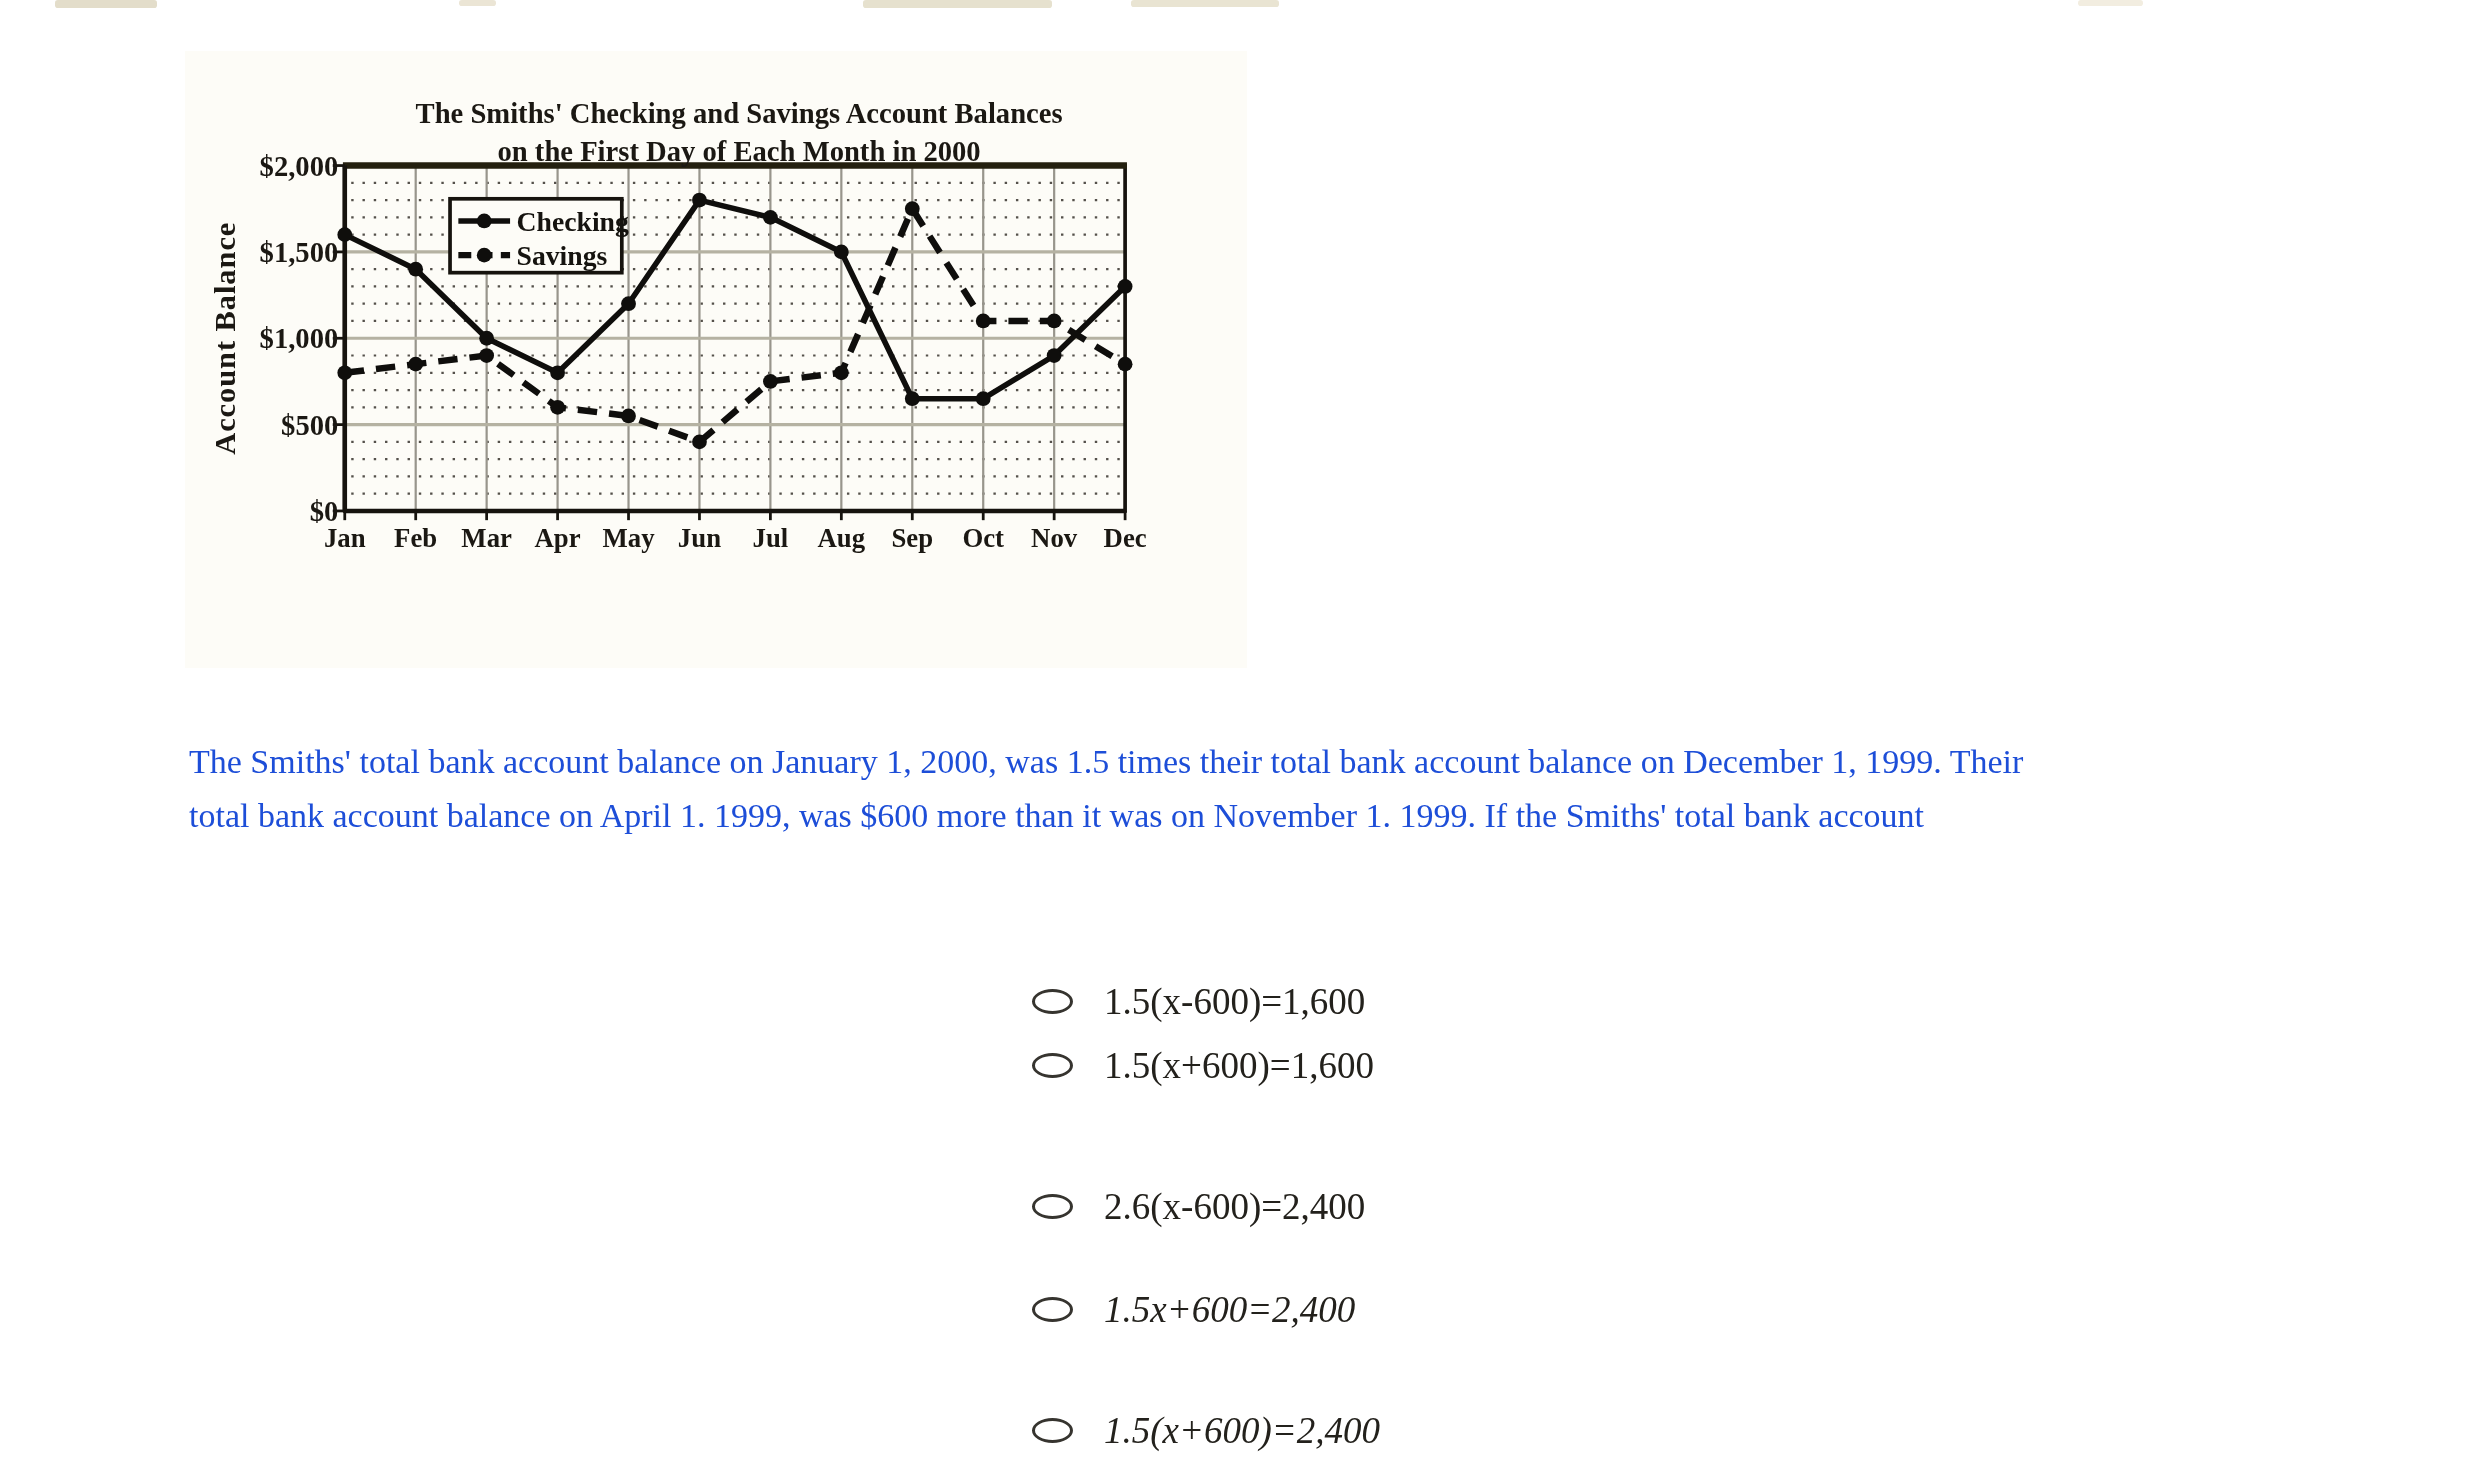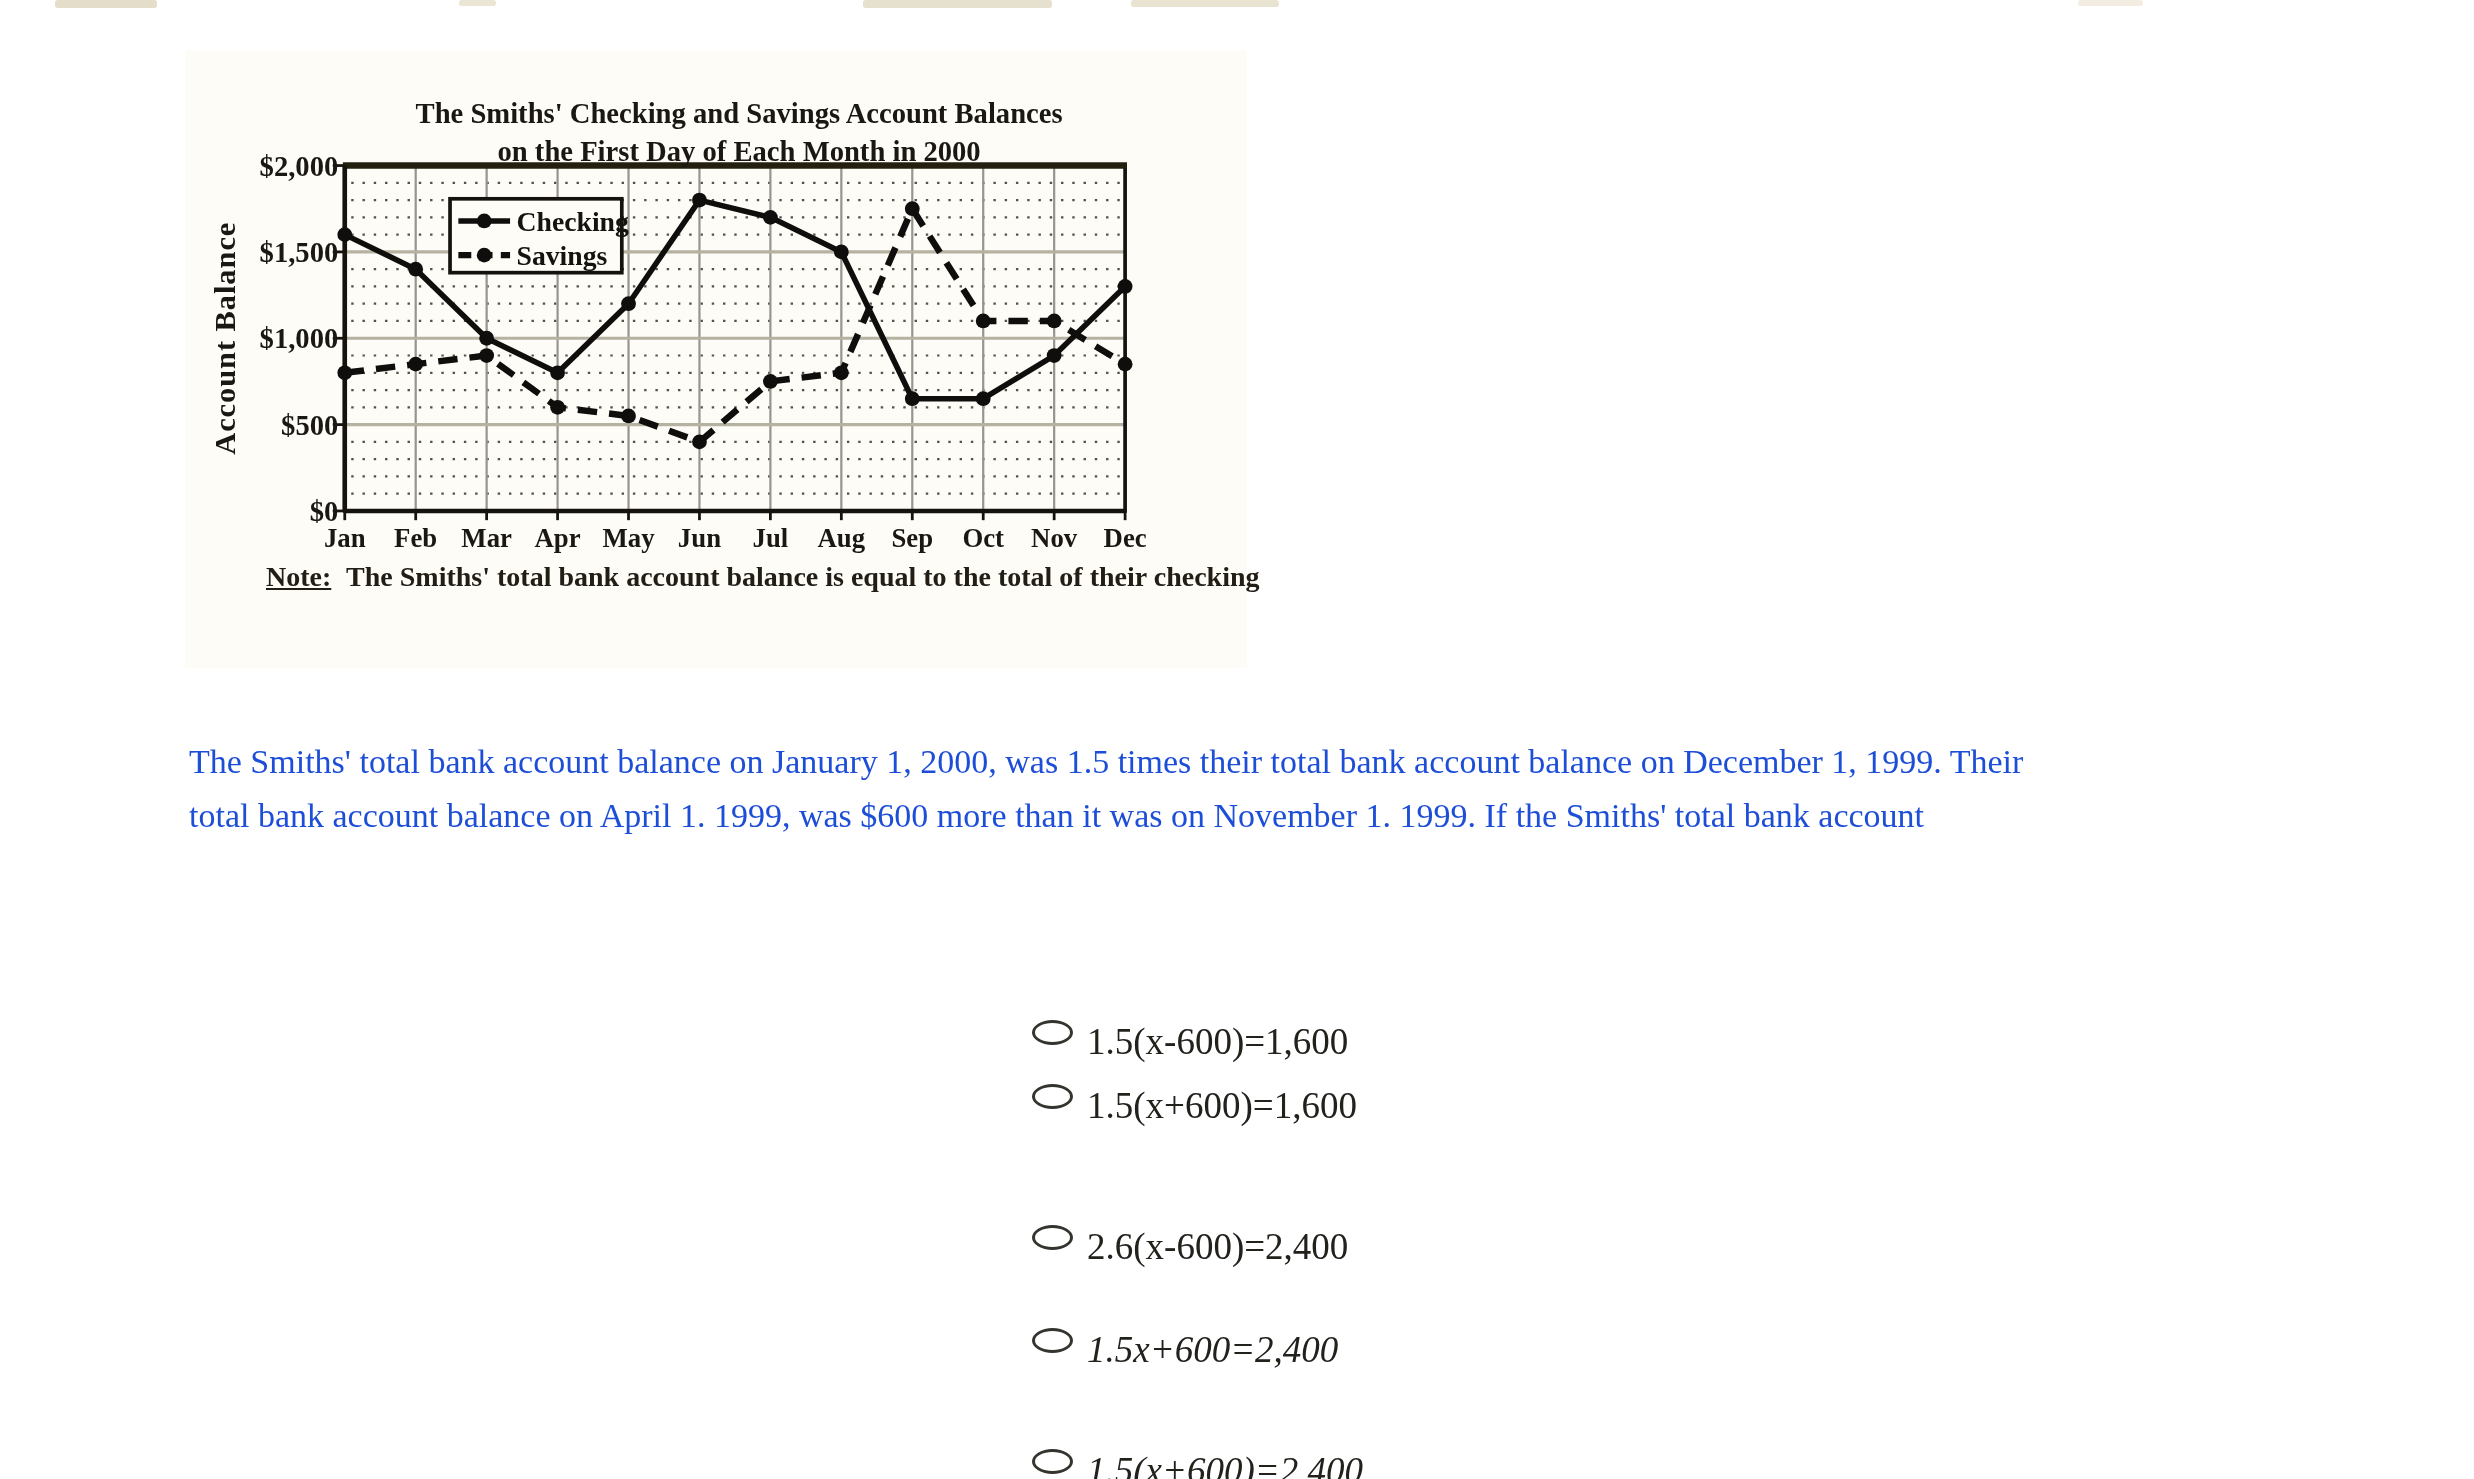--- a/index.html
+++ b/index.html
@@ -15,21 +15,21 @@
   .ay-t{font:bold 31px "Liberation Serif",serif;fill:#1b1813;}
   .leg-t{font:bold 30px "Liberation Serif",serif;fill:#15130f;}
   .ytitle-t{font:bold 33px "Liberation Serif",serif;fill:#1b1813;letter-spacing:1px;}
   .note-line{position:absolute;font-size:28px;font-weight:bold;color:#221e15;white-space:nowrap;}
   .note-label{text-decoration:underline;margin-right:14.8px;}
   
   .question{position:absolute;left:189px;top:735px;width:2179px;
             font-size:34px;line-height:54px;color:#1d4ed8;}
   .qline{white-space:nowrap;}
   
-  .option{position:absolute;left:1032px;height:42px;display:flex;align-items:flex-start;gap:14px;cursor:pointer;margin-top:40px;}
+  .option{position:absolute;left:1032px;height:42px;display:flex;align-items:center;gap:31px;cursor:pointer;}
   .oval{width:41px;height:25px;border:3.7px solid #36342f;border-radius:50%;box-sizing:border-box;
         background:transparent;flex:0 0 auto;}
   .opt-label{font-size:37px;color:#23211c;white-space:nowrap;}
 </style>
 </head>
 <body>
 
 <div class="page">
 
   <div class="smudge" style="left:55px;width:102px;height:8.3px;background:#d9d1b8;opacity:.75"></div>
@@ -137,23 +137,20 @@
         <line x1="296" x2="352" y1="184" y2="184" stroke="#0f0e0c" stroke-width="6"></line>
         <circle cx="324" cy="184" r="8" fill="#0f0e0c"></circle>
         <line x1="296" x2="352" y1="221" y2="221" stroke="#0f0e0c" stroke-width="7" stroke-dasharray="14 9"></line>
         <circle cx="324" cy="221" r="8" fill="#0f0e0c"></circle>
         <text x="359" y="195" class="leg-t">Checking</text>
         <text x="359" y="232" class="leg-t">Savings</text>
         <text x="600" y="78" text-anchor="middle" class="title-t">The Smiths' Checking and Savings Account Balances</text>
         <text x="600" y="119" text-anchor="middle" class="title-t">on the First Day of Each Month in 2000</text>
         <text x="54" y="311" text-anchor="middle" transform="rotate(-90 54 311)" class="ytitle-t">Account Balance</text>
       </svg>
-    <div class="note-line" style="left:81px;top:510px;">
-      <span class="note-label">Note:</span><span>The Smiths' total bank account balance is equal to the total of their checking</span>
-    </div>
   </div>
 
   <div class="question">
     <div class="qline">The Smiths' total bank account balance on January 1, 2000, was 1.5 times their total bank account balance on December 1, 1999. Their</div>
     <div class="qline">total bank account balance on April 1. 1999, was $600 more than it was on November 1. 1999. If the Smiths' total bank account</div>
   </div>
 
   <div class="option" style="top:980px;">
     <div class="oval"></div>
     <div class="opt-label">1.5(x-600)=1,600</div>

